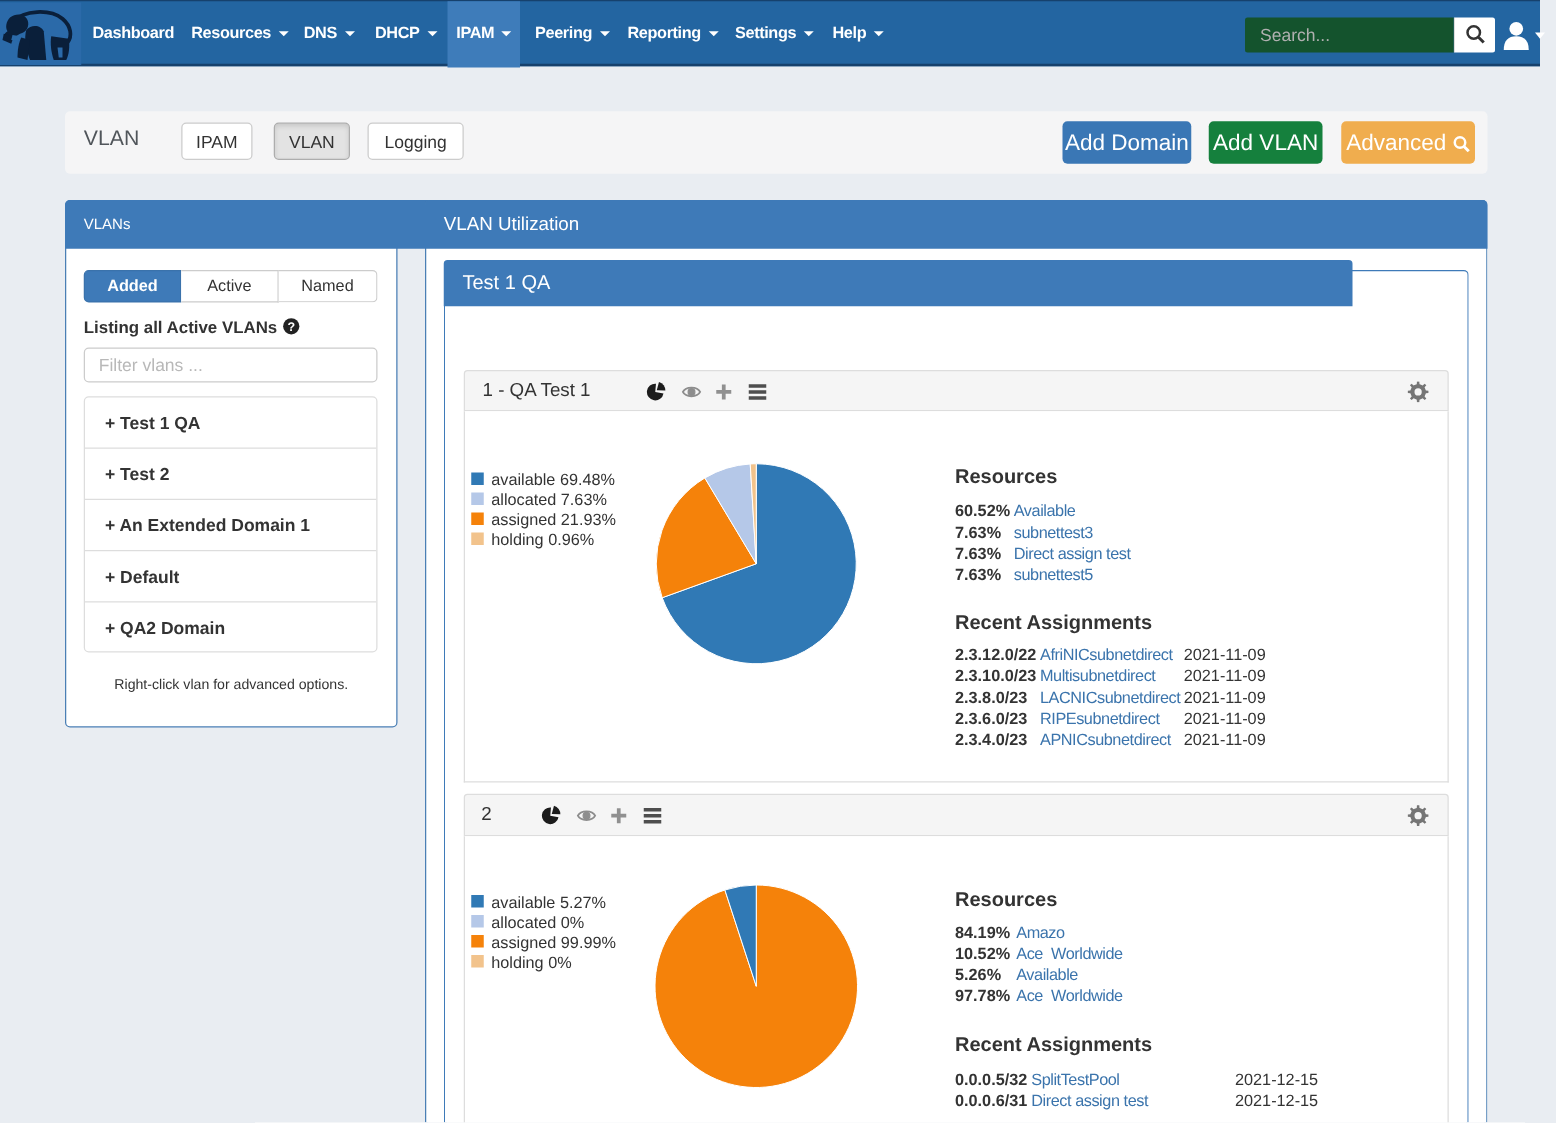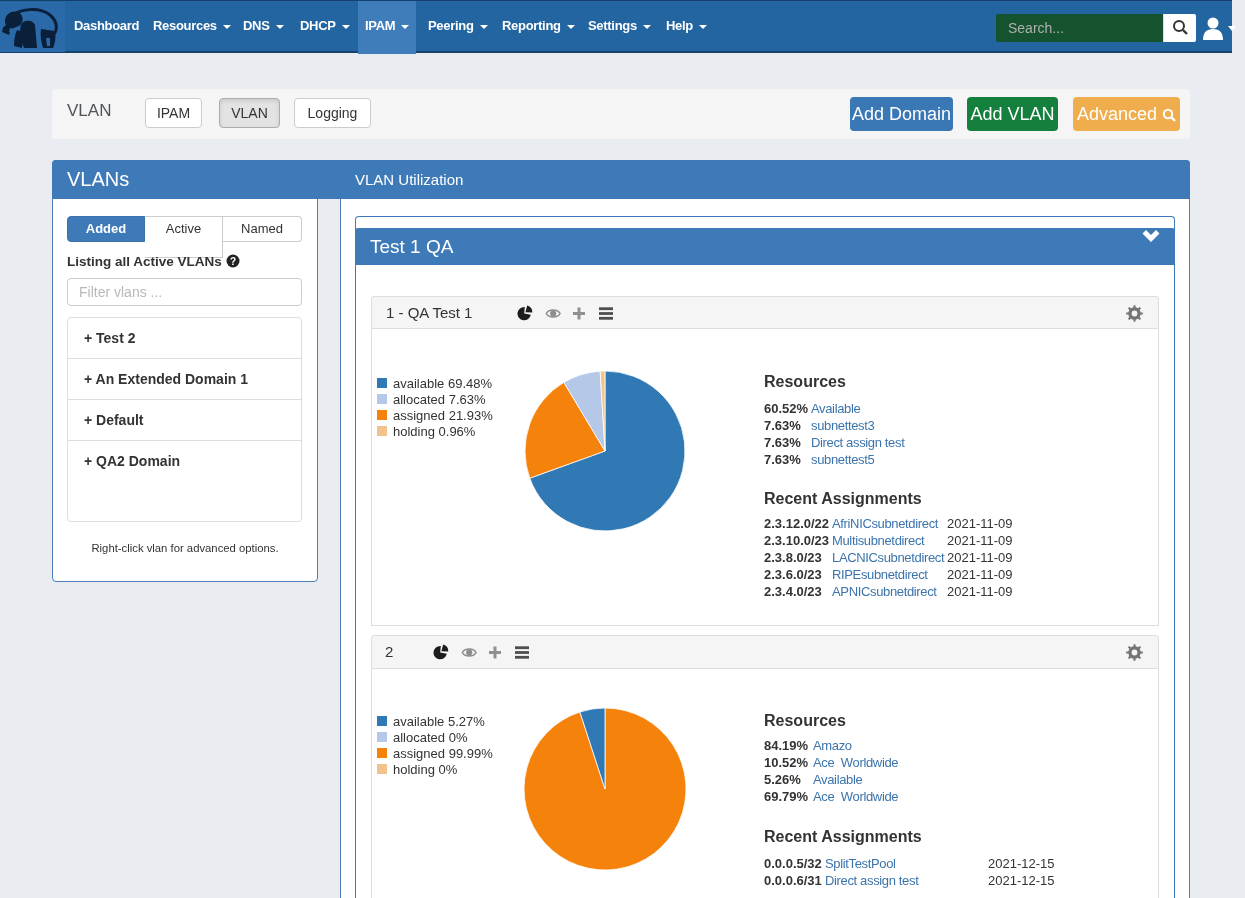--- a/index.html
+++ b/index.html
@@ -67,46 +67,47 @@
 <div class="tabbtn" style="left:219px;width:61px;background:#e3e3e3;border-color:#adadad;box-shadow:inset 0 2px 4px rgba(0,0,0,.12);">VLAN</div>
 <div class="tabbtn" style="left:294px;width:77px;">Logging</div>
 <div class="actbtn" style="left:850px;width:103px;background:#3a77b5;">Add Domain</div>
 <div class="actbtn" style="left:967px;width:91px;background:#15803d;">Add VLAN</div>
 <div class="actbtn" style="left:1073px;width:107px;background:#f0ad4e;">Advanced <svg width="14" height="14" viewBox="0 0 14 14" style="vertical-align:-2px">
       <circle cx="6" cy="6" r="4.2" fill="none" stroke="#fff" stroke-width="2"></circle>
       <line x1="9.2" y1="9.2" x2="13" y2="13" stroke="#fff" stroke-width="2.4"></line>
     </svg></div>
 
 <div class="abs panel-border" style="left:52px;top:160px;width:266px;height:422px;background:#fff;border-radius:4px;border-color:#4a7fb5;"></div>
-<div class="abs pheader" style="left:52px;top:160px;width:318px;height:39px;border-radius:4px 4px 0 0;font-size:20px;line-height:39px;padding-left:15px;">VLANs</div>
+<div class="abs pheader" style="left:52px;top:160px;width:318px;height:39px;border-radius:4px 4px 0 0;font-size:12px;line-height:39px;padding-left:15px;">VLANs</div>
 <div class="abs" style="left:67px;top:216px;width:235px;height:26px;">
   <div class="abs" style="left:0;top:0;width:78px;height:26px;background:#3e7ab8;border:1px solid #3a72ab;border-radius:4px 0 0 4px;color:#fff;font-weight:bold;font-size:13px;text-align:center;line-height:24px;">Added</div>
-  <div class="abs" style="left:78px;top:0;width:78px;height:42px;background:#fff;border:1px solid #ccc;border-left:none;font-size:13px;color:#333;text-align:center;line-height:24px;">Active</div>
+  <div class="abs" style="left:78px;top:0;width:78px;height:26px;background:#fff;border:1px solid #ccc;border-left:none;font-size:13px;color:#333;text-align:center;line-height:24px;">Active</div>
   <div class="abs" style="left:156px;top:0;width:79px;height:26px;background:#fff;border:1px solid #ccc;border-left:none;border-radius:0 4px 4px 0;font-size:13px;color:#333;text-align:center;line-height:24px;">Named</div>
 </div>
 <div class="abs bold" style="left:67px;top:254px;font-size:13.5px;color:#333;">Listing all Active VLANs
  <svg width="14" height="14" viewBox="0 0 14 14" style="vertical-align:-2px">
       <circle cx="7" cy="7" r="6.5" fill="#222"></circle>
       <text x="7" y="10.5" font-size="10" fill="#fff" text-anchor="middle" font-weight="bold" font-family="Liberation Sans">?</text>
     </svg>
 </div>
 <div class="abs" style="left:67px;top:278px;width:235px;height:28px;background:#fff;border:1px solid #ccc;border-radius:4px;line-height:26px;color:#b8b8b8;font-size:14px;padding-left:11px;">Filter vlans ...</div>
 <div class="abs" style="left:67px;top:317px;width:235px;height:205px;background:#fff;border:1px solid #ddd;border-radius:4px;">
+  <div style="height:41px;border-bottom:1px solid #ddd;line-height:41px;padding-left:16px;font-weight:bold;font-size:14px;color:#333;">+ Test 1 QA</div>
   <div style="height:41px;border-bottom:1px solid #ddd;line-height:41px;padding-left:16px;font-weight:bold;font-size:14px;color:#333;">+ Test 2</div>
   <div style="height:41px;border-bottom:1px solid #ddd;line-height:41px;padding-left:16px;font-weight:bold;font-size:14px;color:#333;">+ An Extended Domain 1</div>
   <div style="height:41px;border-bottom:1px solid #ddd;line-height:41px;padding-left:16px;font-weight:bold;font-size:14px;color:#333;">+ Default</div>
   <div style="height:41px;line-height:41px;padding-left:16px;font-weight:bold;font-size:14px;color:#333;">+ QA2 Domain</div>
 </div>
 <div class="abs" style="left:52px;top:542px;width:266px;text-align:center;font-size:11.3px;color:#333;">Right-click vlan for advanced options.</div>
 
 <div class="abs panel-border" style="left:340px;top:160px;width:850px;height:738px;background:#fff;border-radius:4px 4px 0 0;border-bottom:none;border-color:#4a7fb5;"></div>
 <div class="abs pheader" style="left:340px;top:160px;width:850px;height:39px;border-radius:4px 4px 0 0;font-size:15px;line-height:39px;padding-left:15px;">VLAN Utilization</div>
 
 <div class="abs panel-border" style="left:355px;top:216px;width:820px;height:682px;background:#fff;border-radius:4px 4px 0 0;border-bottom:none;"></div>
-<div class="abs pheader" style="left:355px;top:228px;width:820px;height:37px;border-radius:3px 3px 0 0;font-size:19px;line-height:37px;padding-left:15px;">Test 1 QA</div>
+<div class="abs pheader" style="left:355px;top:208px;width:727px;height:37px;border-radius:3px 3px 0 0;font-size:16px;line-height:37px;padding-left:15px;">Test 1 QA</div>
 <div class="abs" style="left:1140px;top:227px;">
   <svg width="22" height="16" viewBox="0 0 22 16">
       <path d="M2.5,6.5 L6,3 L11,8 L16,3 L19.5,6.5 L11,15 Z" fill="#fff"></path>
     </svg>
 </div>
 
 <div class="abs card-h" style="left:371px;top:296px;width:788px;height:33px;border-radius:3px 3px 0 0;"></div>
 <div class="abs" style="left:386px;top:296px;height:33px;line-height:33px;font-size:15px;color:#333;">1 - QA Test 1</div>
 <div class="abs" id="icons1" style="left:517px;top:305px;"><svg width="100" height="17" viewBox="0 0 100 17">
       <path d="M7.2,8.6 L13.80,9.76 A6.7,6.7 0 1 1 7.78,1.93 Z" fill="#1c1c1c"></path>
@@ -194,19 +195,19 @@
 <svg class="abs" style="left:523px;top:707px;" width="164" height="164" viewBox="0 0 164 164">
   <path d="M82,82 L82,1 A81,81 0 1 1 56.9,4.99 Z" fill="#f5820a" stroke="#fff" stroke-width="0.8"></path>
   <path d="M82,82 L56.9,4.99 A81,81 0 0 1 82,1 Z" fill="#3079b5" stroke="#fff" stroke-width="0.8"></path>
 </svg>
 
 <div class="abs bold" style="left:764px;top:712px;font-size:16px;color:#333;">Resources</div>
 <div class="abs" id="res2" style="left:764px;top:737px;font-size:13px;">
     <div style="height:17px;line-height:17px;white-space:nowrap;position:relative;"><span class="bold" style="color:#333;">84.19%</span><span style="position:absolute;left:49px;"><a class="lnk">Amazo</a></span></div>
     <div style="height:17px;line-height:17px;white-space:nowrap;position:relative;"><span class="bold" style="color:#333;">10.52%</span><span style="position:absolute;left:49px;"><a class="lnk">Ace&nbsp; Worldwide</a></span></div>
     <div style="height:17px;line-height:17px;white-space:nowrap;position:relative;"><span class="bold" style="color:#333;">5.26%</span><span style="position:absolute;left:49px;"><a class="lnk">Available</a></span></div>
-    <div style="height:17px;line-height:17px;white-space:nowrap;position:relative;"><span class="bold" style="color:#333;">69.79%</span><span style="position:absolute;left:49px;"><a class="lnk">Ace&nbsp; Worldwide</a></span></div>
+    <div style="height:17px;line-height:17px;white-space:nowrap;position:relative;"><span class="bold" style="color:#333;">97.78%</span><span style="position:absolute;left:49px;"><a class="lnk">Ace&nbsp; Worldwide</a></span></div>
   </div>
 <div class="abs bold" style="left:764px;top:828px;font-size:16px;color:#333;">Recent Assignments</div>
 <div class="abs" id="ra2" style="left:764px;top:855px;font-size:13px;">
     <div style="height:17px;line-height:17px;white-space:nowrap;position:relative;"><span class="bold" style="color:#333;">0.0.0.5/32</span><span style="position:absolute;left:61px;"><a class="lnk">SplitTestPool</a></span><span style="position:absolute;left:224px;color:#333;">2021-12-15</span></div>
     <div style="height:17px;line-height:17px;white-space:nowrap;position:relative;"><span class="bold" style="color:#333;">0.0.0.6/31</span><span style="position:absolute;left:61px;"><a class="lnk">Direct assign test</a></span><span style="position:absolute;left:224px;color:#333;">2021-12-15</span></div>
   </div>
 
 </body></html>

